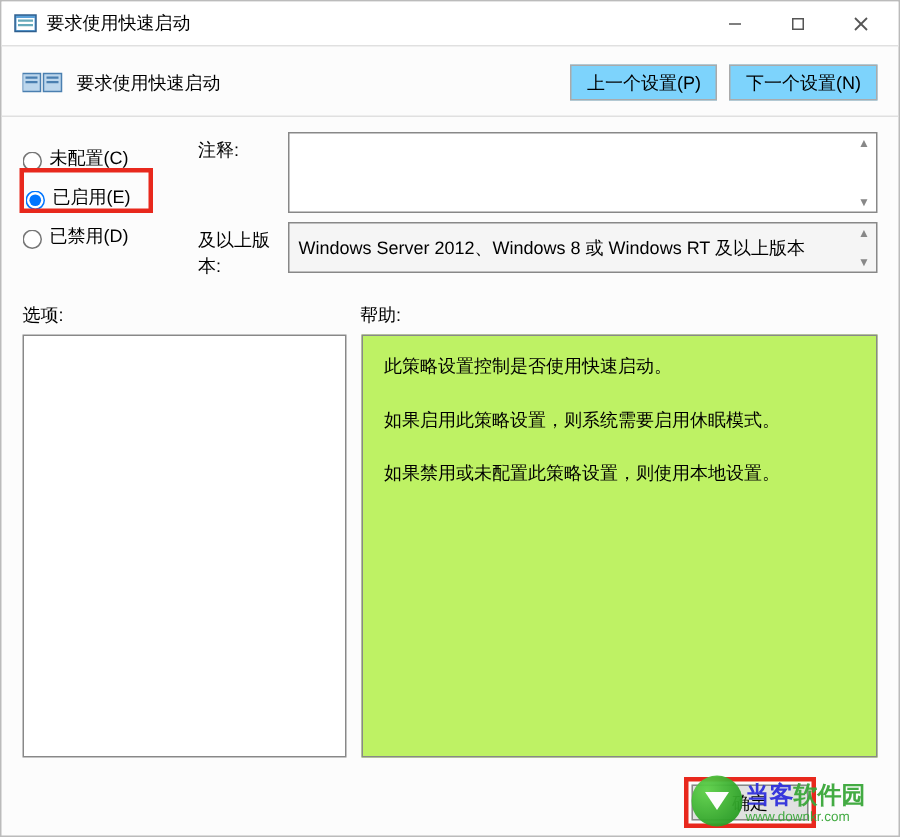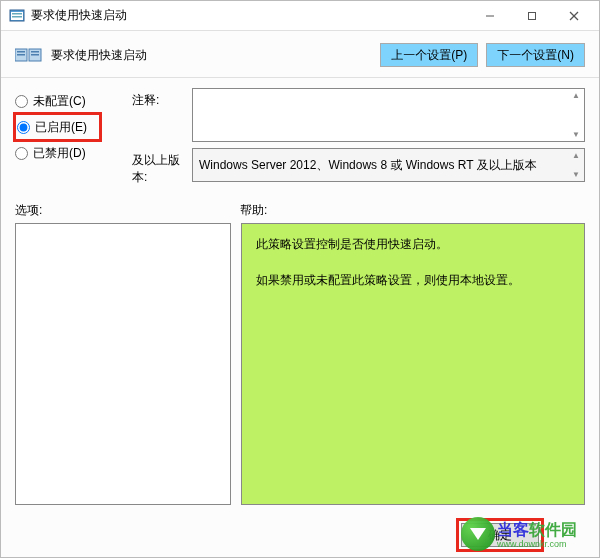--- a/index.html
+++ b/index.html
@@ -34,21 +34,21 @@
       height: 24px; padding: 0 10px; margin-left: 8px;
       border: 1px solid #aaa; background: #7dd3fc; font-size: 12px;
       min-width: 85px;
     }
 
     .config-row {
       display: flex; padding: 10px 14px 2px 14px;
     }
     .radio-col { width: 85px; display: flex; flex-direction: column; }
     .radio-item {
-      display: flex; align-items: center; height: 26px;
+      display: flex; align-items: flex-end; height: 26px;
       font-size: 12px;
     }
     .radio-item input { margin-right: 5px; }
     .fields-col { flex: 1; display: flex; flex-direction: column; margin-left: 32px; }
     .field-row { display: flex; margin-bottom: 6px; }
     .field-label { width: 60px; padding-top: 4px; font-size: 12px; }
     .comment-box {
       flex: 1; height: 54px; border: 1px solid #888;
       background: #fff; resize: none; font-family: inherit; font-size: 12px;
       padding: 2px 4px;
@@ -217,20 +217,21 @@
 
 <div class="labels-row">
   <div class="col-left">选项:</div>
   <div class="col-right">帮助:</div>
 </div>
 
 <div class="panels-row">
   <div class="options-panel"></div>
   <div class="help-panel">
     <p>此策略设置控制是否使用快速启动。</p>
+    <p>如果启用此策略设置，则系统需要启用休眠模式。</p>
     <p>如果禁用或未配置此策略设置，则使用本地设置。</p>
   </div>
 </div>
 
 <div class="footer">
   <span class="highlight-red-ok" style="display:inline-block;">
     <button class="dlg-btn">确定</button>
   </span>
 </div>
 

